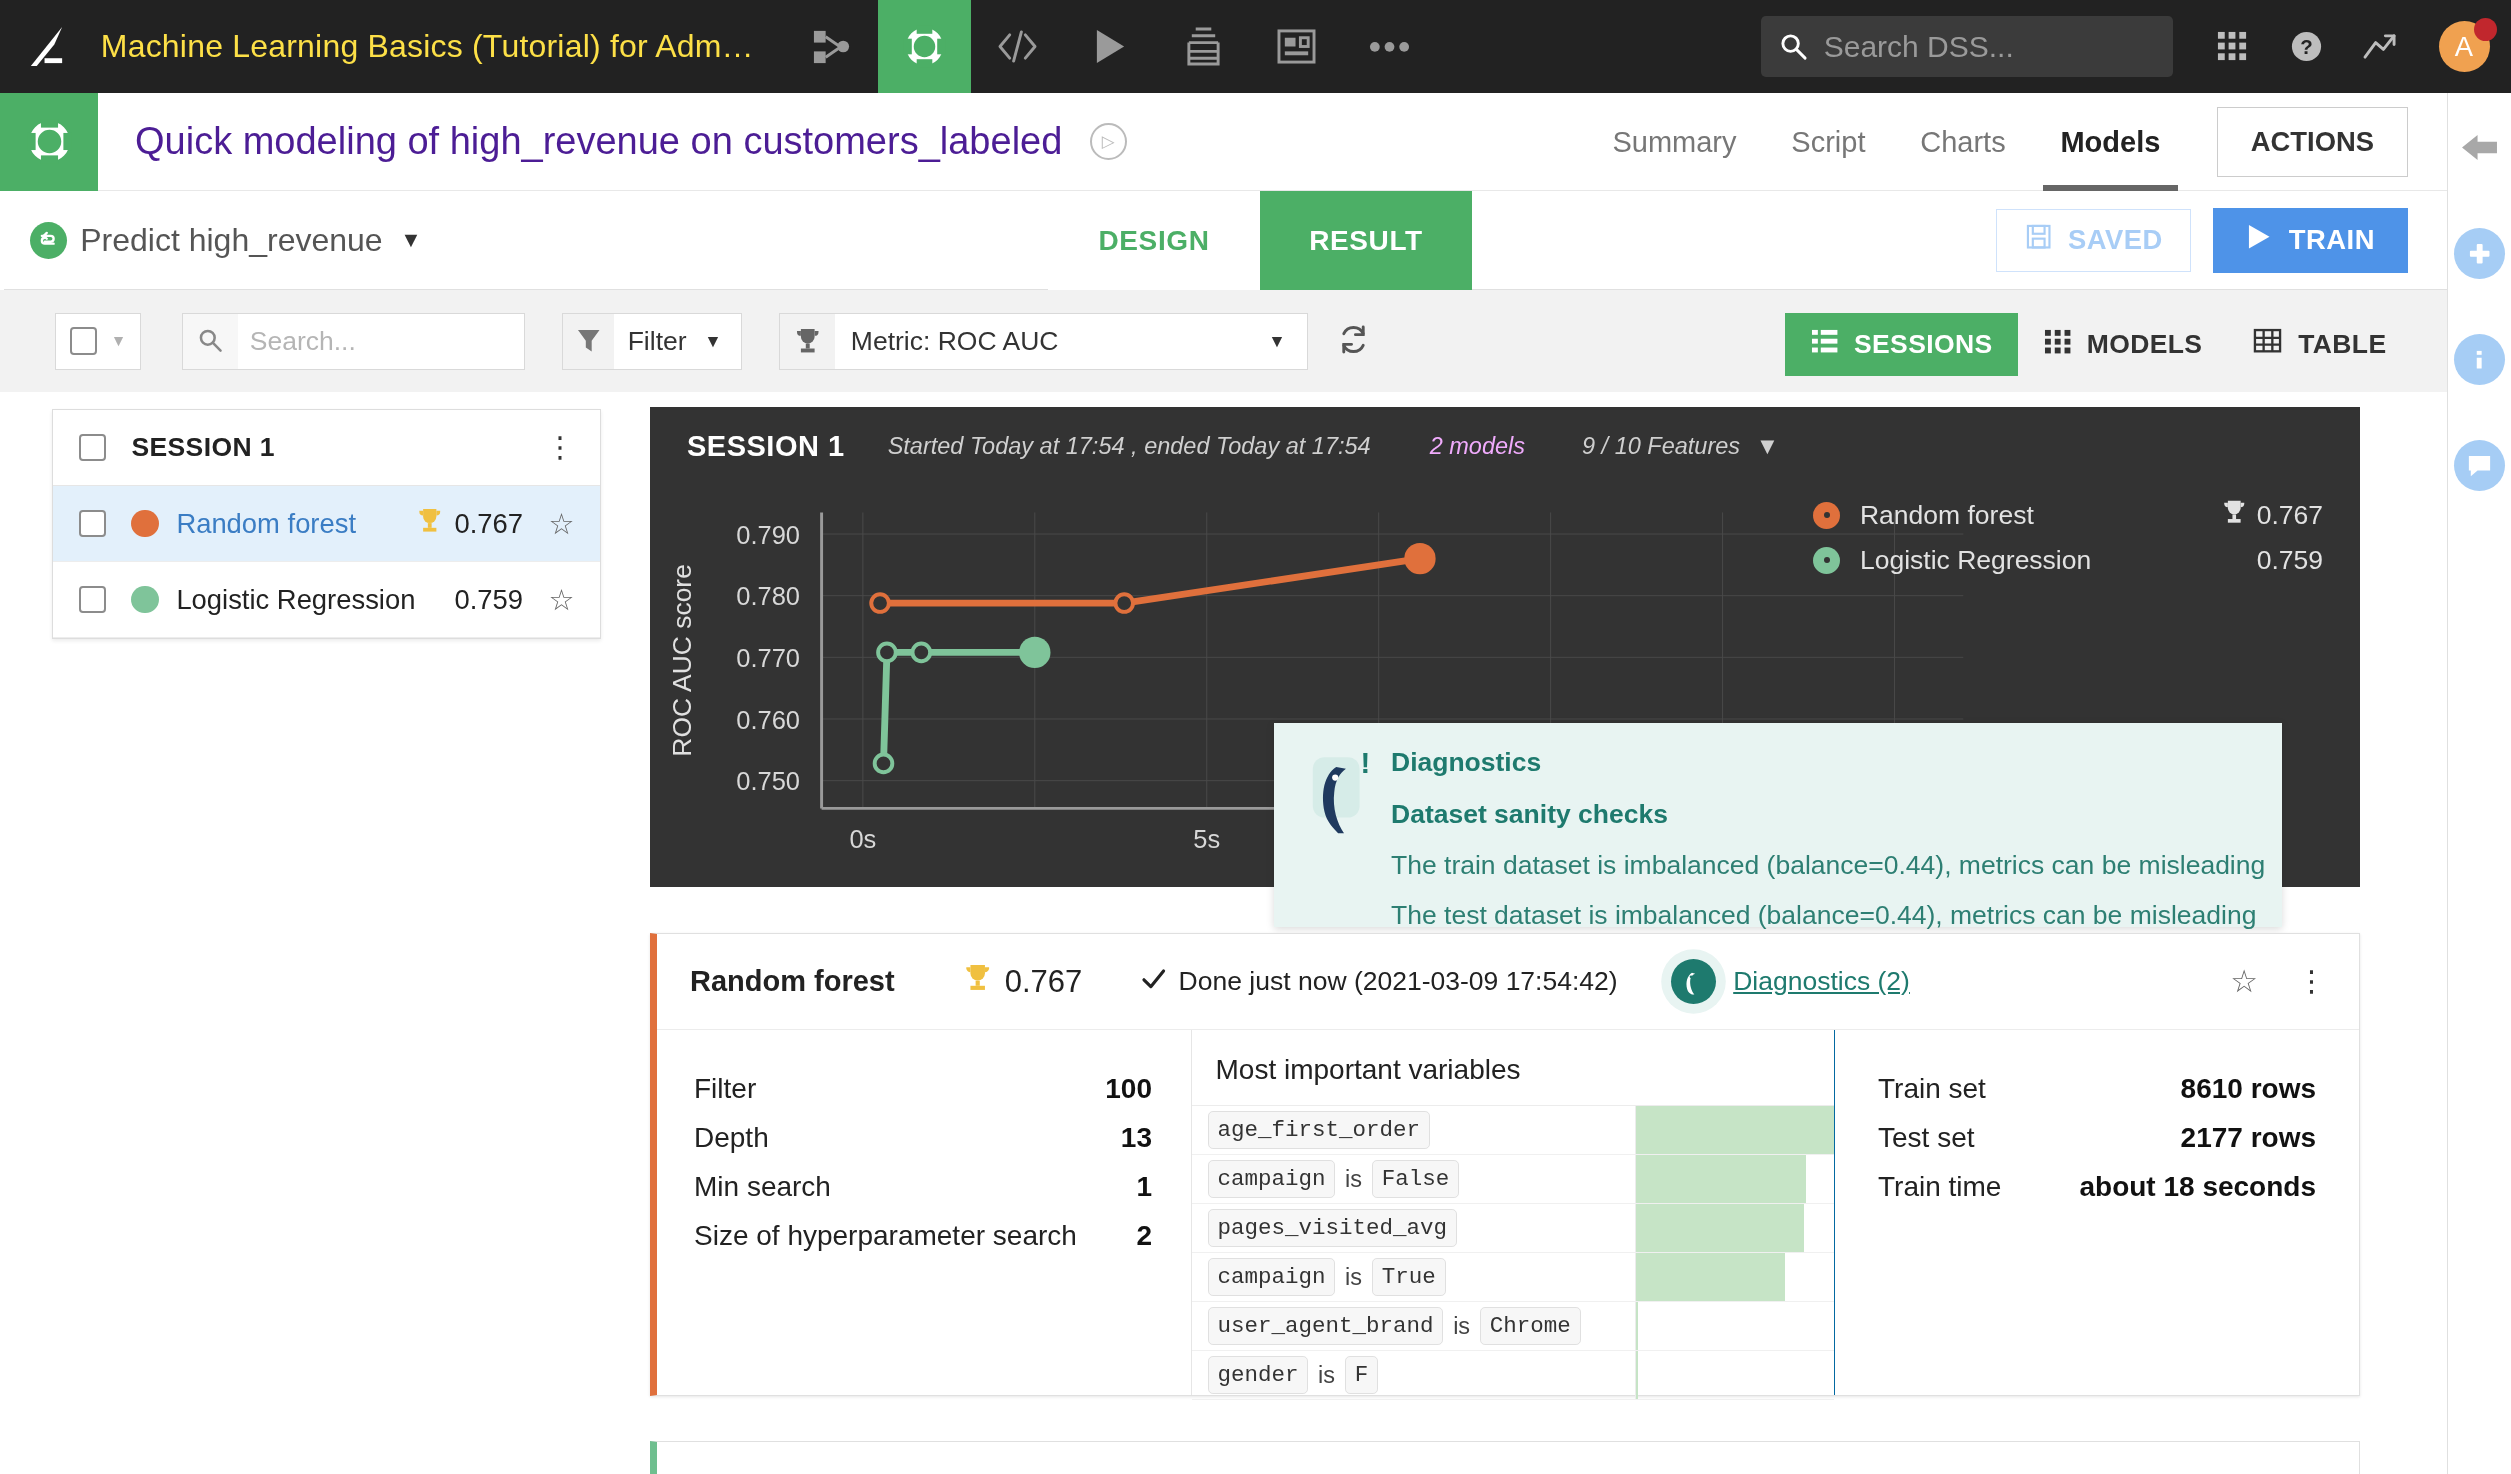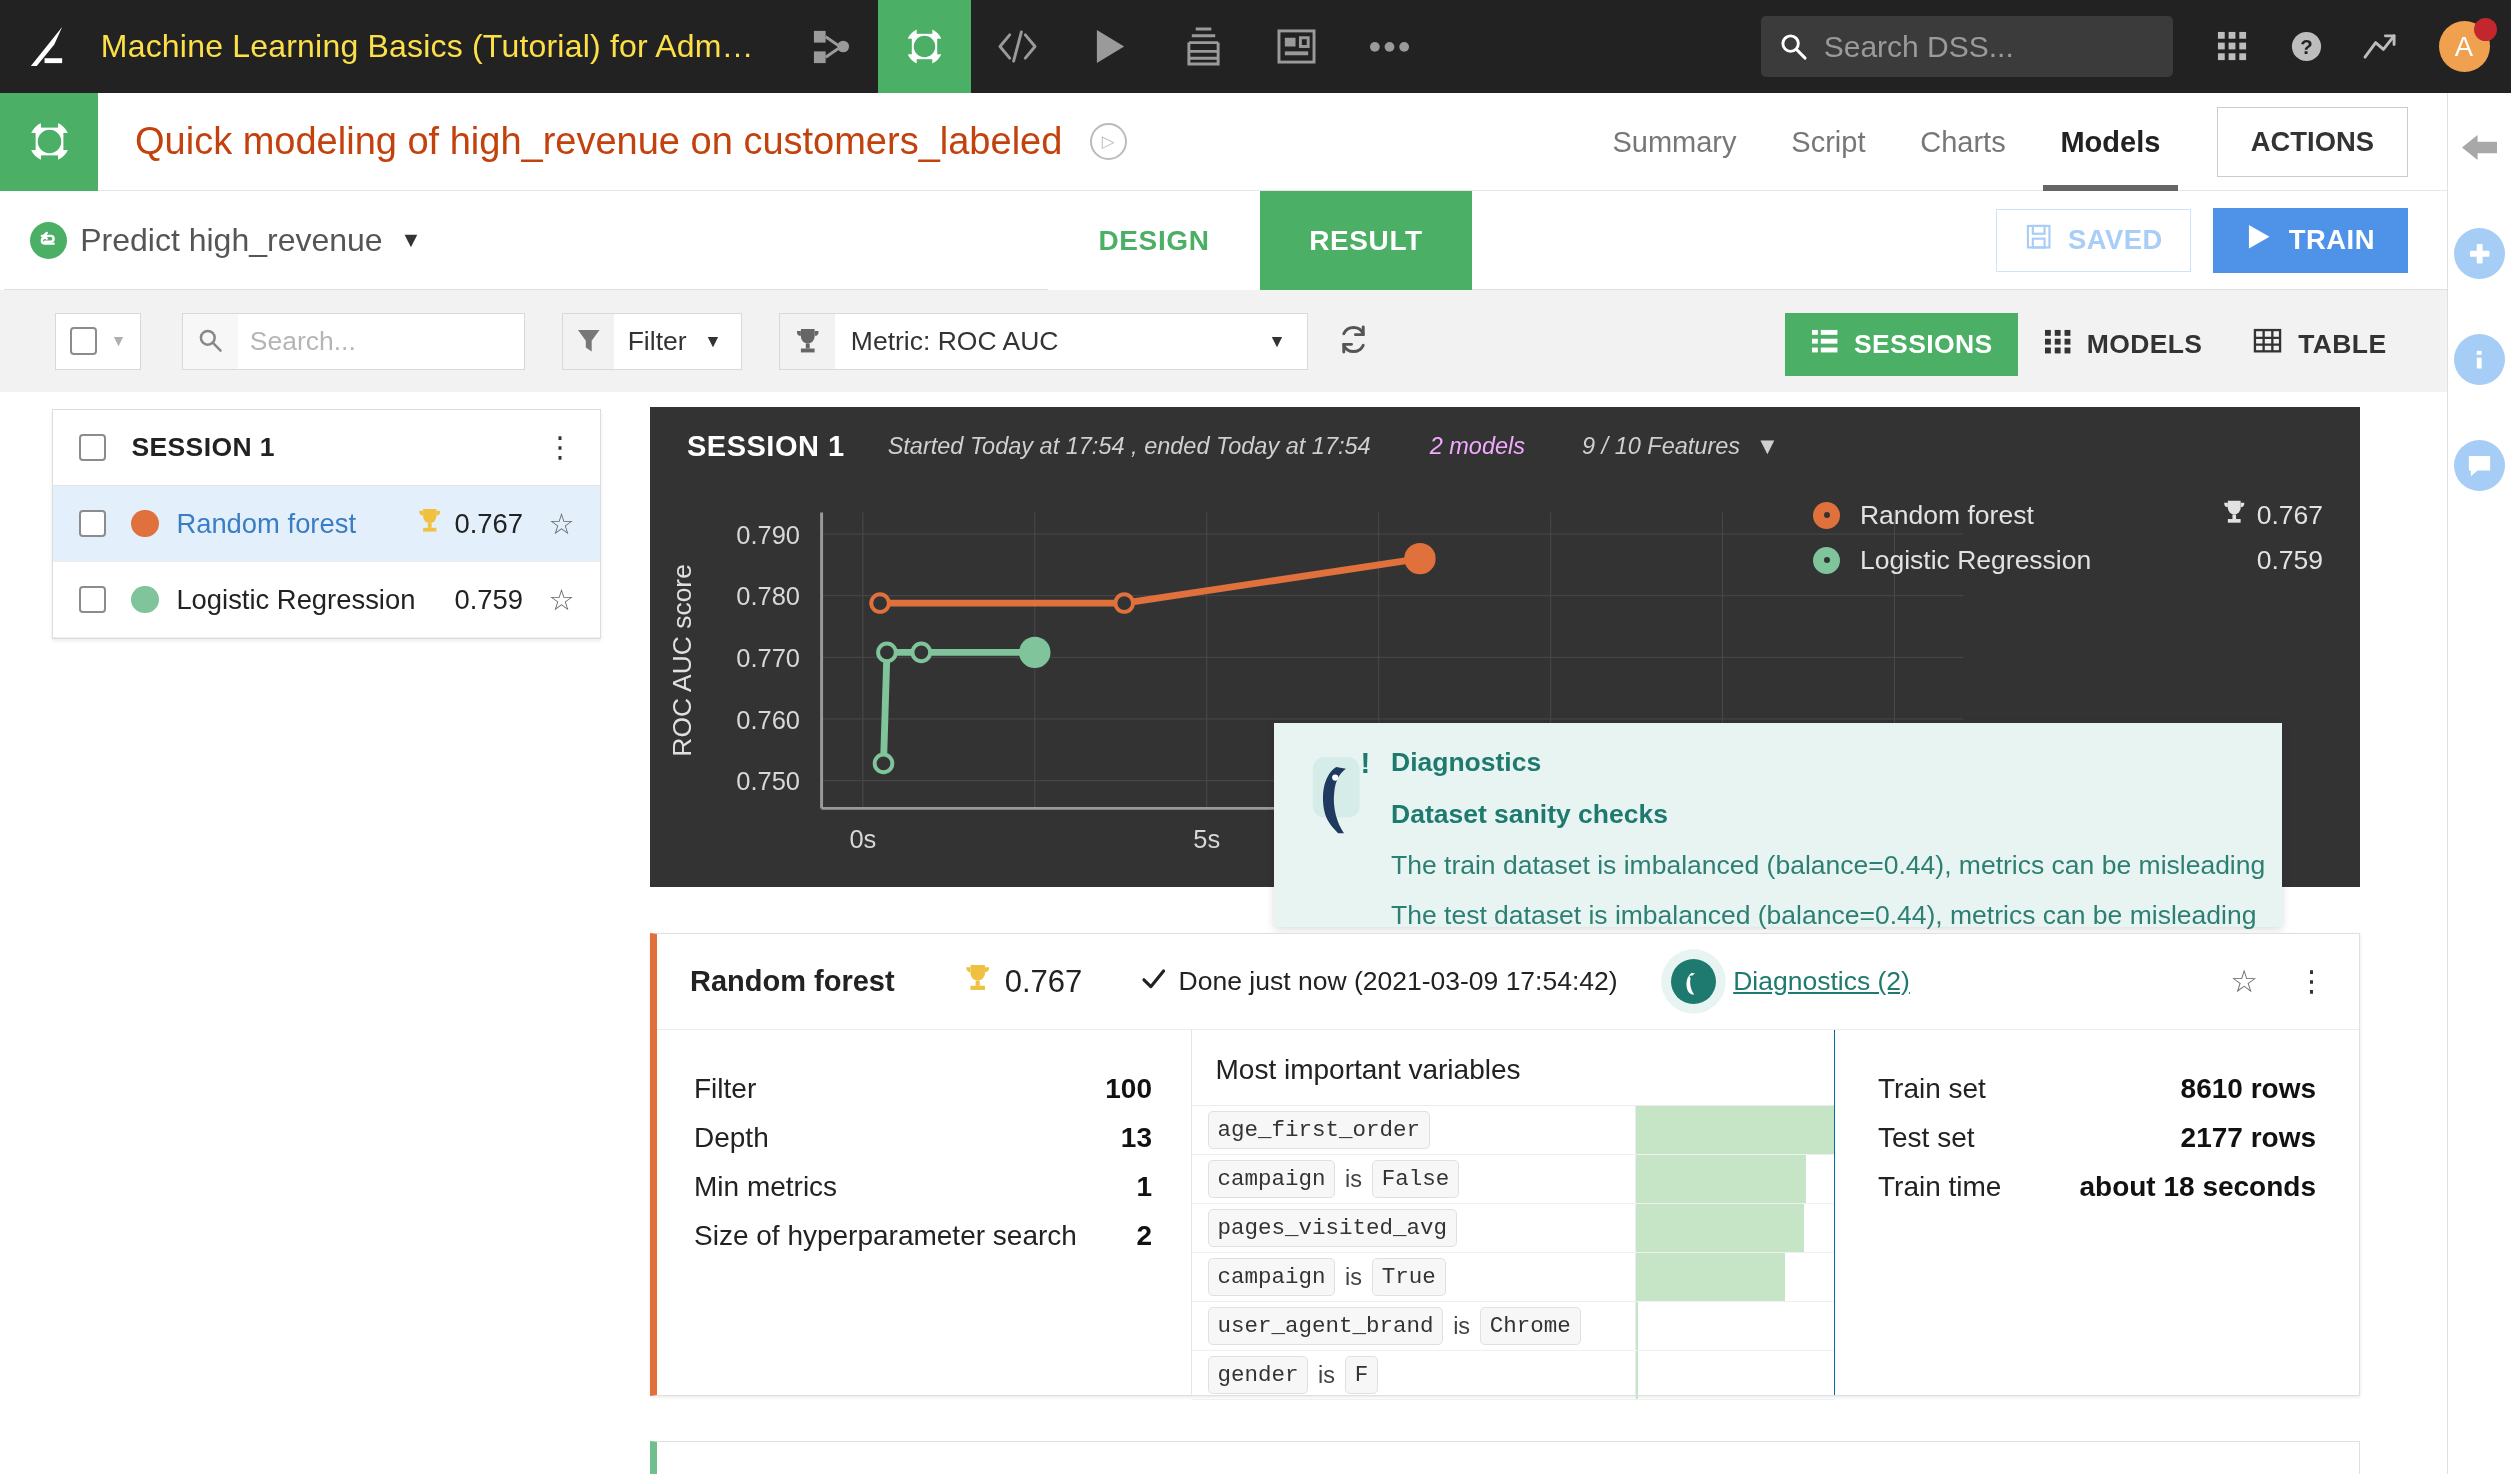--- a/index.html
+++ b/index.html
@@ -59,21 +59,21 @@
   .projbar {
     position: absolute; top: 93px; left: 0; width: 2447px; height: 98px;
     background: #ffffff; display: flex; align-items: center;
     border-bottom: 1px solid #e8e8e8;
   }
   .proj-logo {
     width: 98px; height: 98px; background: #4caf66;
     display: flex; align-items: center; justify-content: center;
   }
   .proj-title {
-    font-size: 38px; color: #c2410c; margin-left: 37px; white-space: nowrap; font-weight: 400;
+    font-size: 38px; color: #4c1d95; margin-left: 37px; white-space: nowrap; font-weight: 400;
   }
   .proj-circle-icon {
     margin-left: 27.4px; width: 37px; height: 37px; border-radius: 50%;
     border: 2px solid #bbbbbb; display: flex; align-items: center; justify-content: center;
     color: #bbbbbb; font-size: 16.7px;
   }
   .proj-tabs { position: absolute; right: 0; top: 0; height: 98px; display: flex; align-items: center; }
   .proj-tab {
     font-size: 29px; color: #777777; padding: 0 27.4px; height: 98px;
     display: flex; align-items: center; position: relative; white-space: nowrap;
@@ -710,21 +710,21 @@
     <div class="mc-col-params">
       <div class="param-row">
         <span class="param-k">Filter</span>
         <span class="param-v">100</span>
       </div>
       <div class="param-row">
         <span class="param-k">Depth</span>
         <span class="param-v">13</span>
       </div>
       <div class="param-row">
-        <span class="param-k">Min metrics</span>
+        <span class="param-k">Min search</span>
         <span class="param-v">1</span>
       </div>
       <div class="param-row">
         <span class="param-k">Size of hyperparameter search</span>
         <span class="param-v">2</span>
       </div>
     </div>
 
     <div class="mc-col-vars">
       <div class="vars-title">Most important variables</div>

